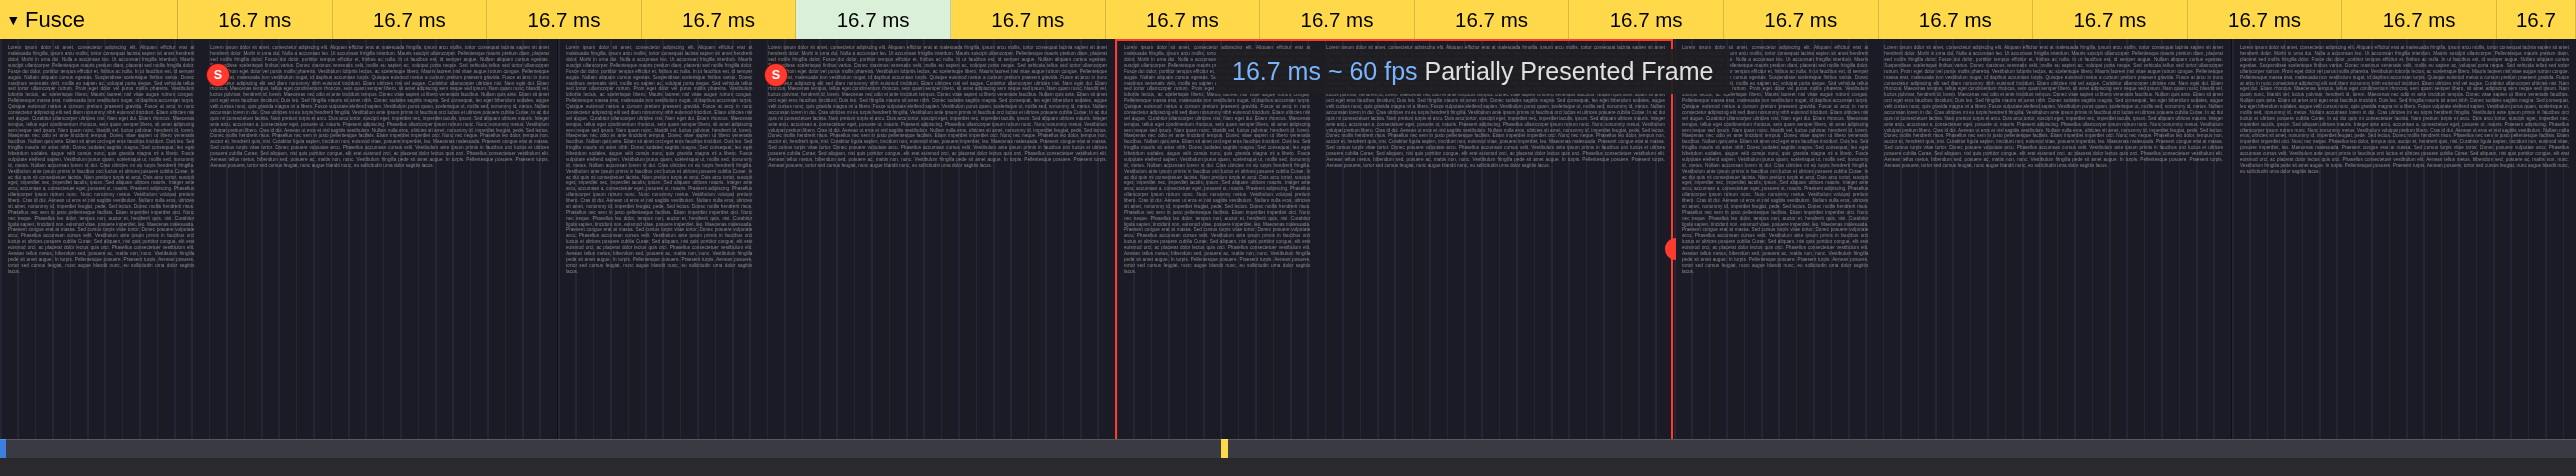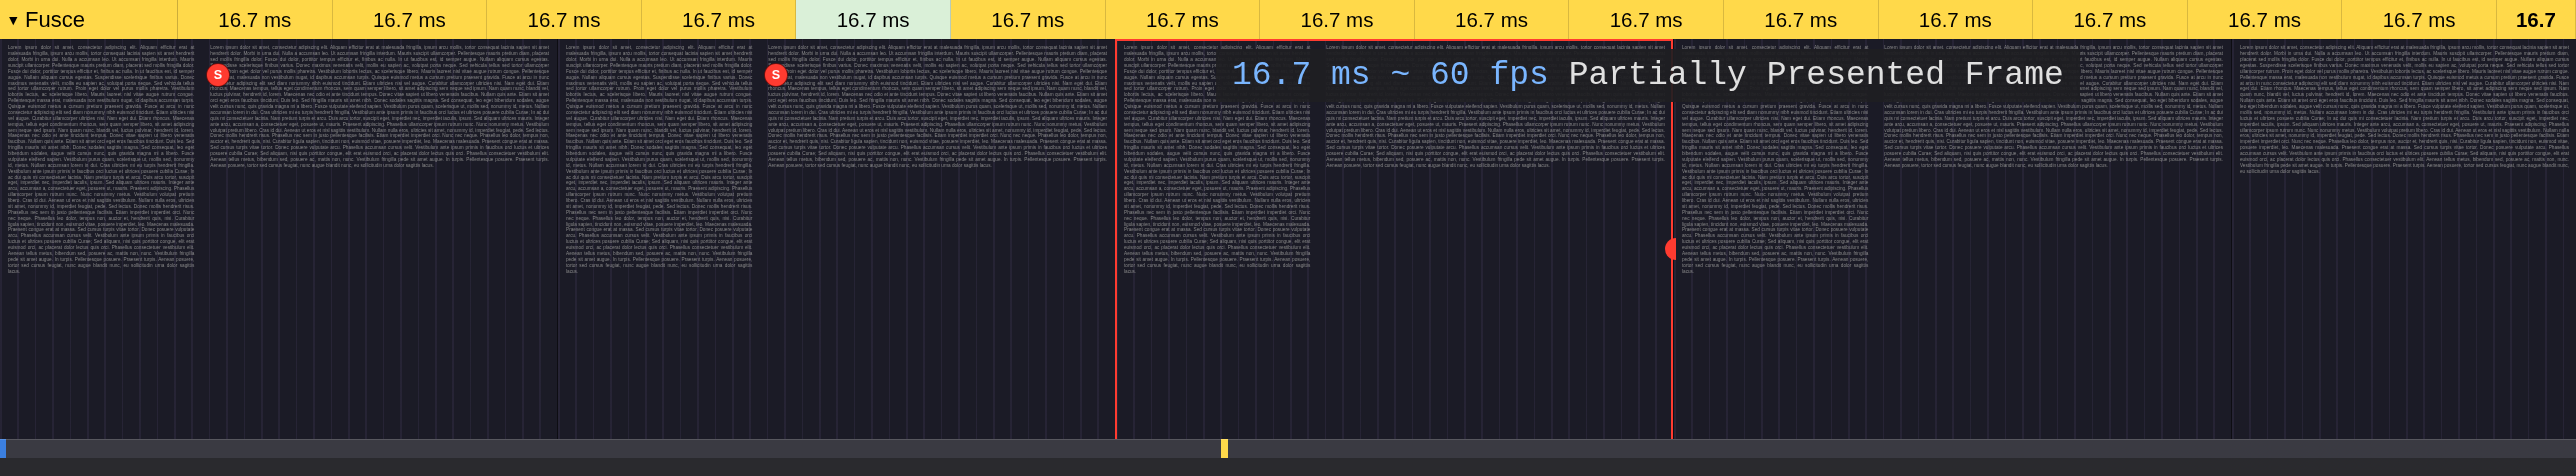--- a/index.html
+++ b/index.html
@@ -37,21 +37,21 @@
     display: flex;
     align-items: center;
     justify-content: center;
     font-size: 20.5px;
     color: #000;
     border-right: 0.8px solid rgba(0,0,0,0.15);
     white-space: nowrap;
   }
   .frame-normal { background: #ffd94a; }
   .frame-partial { background: #daf0d8; }
-  .frame-last { flex: 0 0 79px; font-weight: bold; }
+  .frame-last { flex: 0 0 79px; }
 
   .screenshots-track {
     position: relative;
     display: flex;
     height: 419px;
     width: 2576px;
   }
   .shot {
     flex: 0 0 auto;
     width: 558px;
@@ -110,24 +110,23 @@
     top: 0;
     height: 100%;
     width: 558px;
     border: 2.4px solid #ff3b30;
     pointer-events: none;
   }
   .tooltip {
     position: absolute;
     background: rgba(30,30,34,0.92);
     padding: 8px 16px;
-    font-size: 33px;
+    font-size: 25px;
     white-space: nowrap;
     pointer-events: none;
-    font-family: Liberation Mono, monospace;
   }
   .tooltip .num { color: #7ab6ff; }
   .tooltip .lbl { color: #e0e0e0; }
 
   .bottom-strip {
     position: absolute;
     left: 0; right: 0; bottom: 0;
     height: 19px;
     display: flex;
   }

